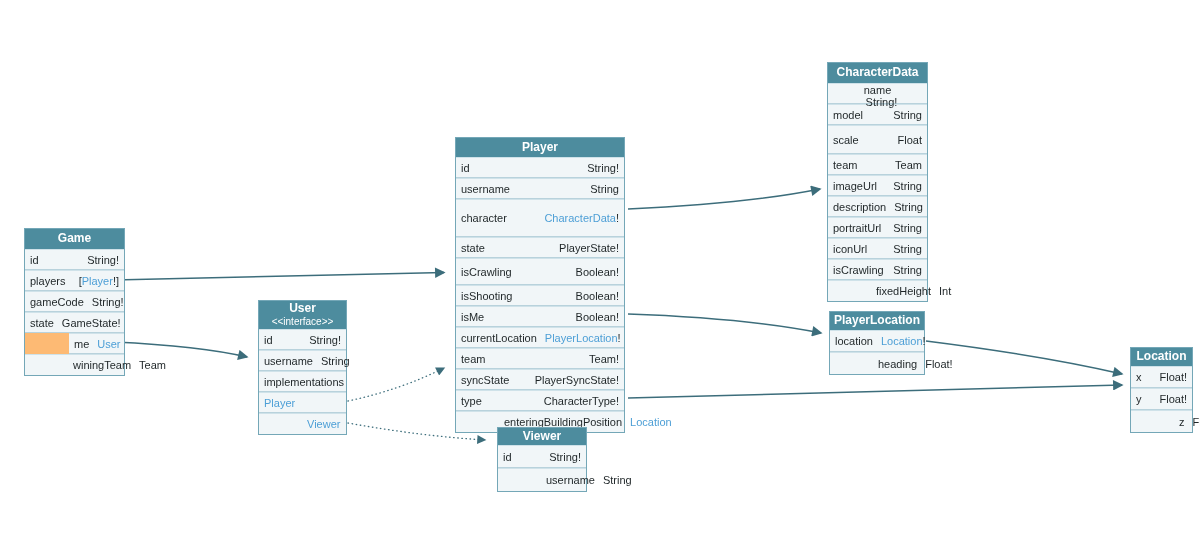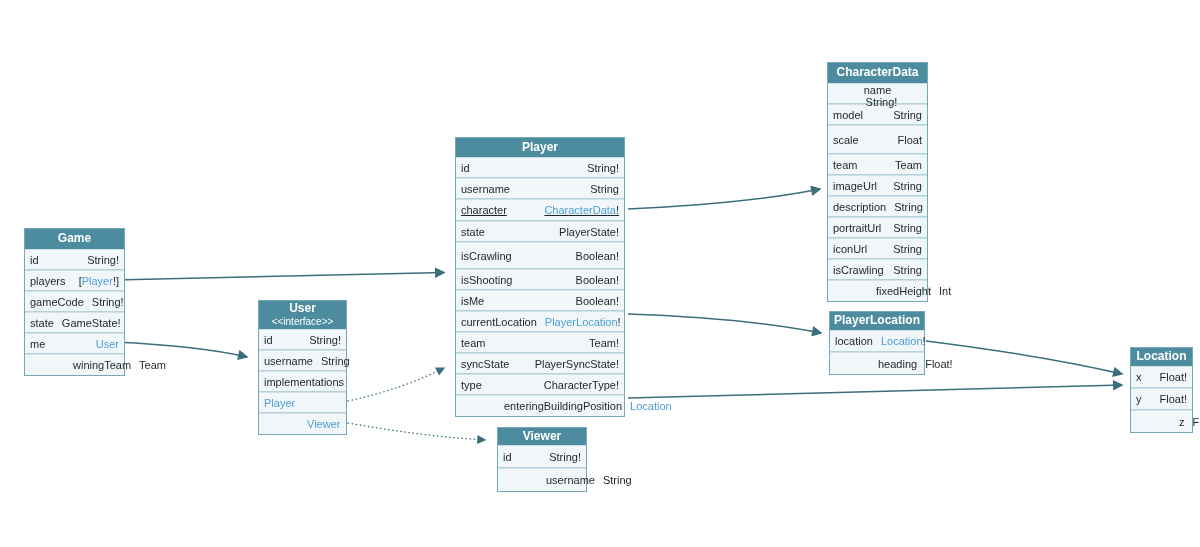--- a/index.html
+++ b/index.html
@@ -97,21 +97,21 @@
           <span class="ftype"><span>[</span><span class="link-text">Player</span><span>!]</span></span>
         </div>
         <div class="tbl-row" style="height: 21px;">
           <span class="fname">gameCode</span>
           <span class="ftype">String!</span>
         </div>
         <div class="tbl-row" style="height: 21px;">
           <span class="fname">state</span>
           <span class="ftype">GameState!</span>
         </div>
-        <div class="tbl-row" style="height: 21px;">
+        <div class="tbl-row" style="height: 21px; margin-left: 44px;">
           <span class="fname">me</span>
           <span class="ftype"><span class="link-text">User</span></span>
         </div>
         <div class="tbl-row" style="height: 21px;">
           <span class="fname">winingTeam</span>
           <span class="ftype">Team</span>
         </div>
       </div>
       <div class="type-table" style="left: 258px; top: 300px; width: 89px;">
         <div class="tbl-header" style="height: 28px;">
@@ -141,21 +141,21 @@
           <div>Player</div>
         </div>
         <div class="tbl-row" style="height: 21px;">
           <span class="fname">id</span>
           <span class="ftype">String!</span>
         </div>
         <div class="tbl-row" style="height: 21px;">
           <span class="fname">username</span>
           <span class="ftype">String</span>
         </div>
-        <div class="tbl-row" style="height: 22px; text-decoration: underline;">
+        <div class="tbl-row" style="height: 38px;">
           <span class="fname">character</span>
           <span class="ftype"><span class="link-text">CharacterData</span><span>!</span></span>
         </div>
         <div class="tbl-row" style="height: 21px;">
           <span class="fname">state</span>
           <span class="ftype">PlayerState!</span>
         </div>
         <div class="tbl-row" style="height: 27px;">
           <span class="fname">isCrawling</span>
           <span class="ftype">Boolean!</span>

